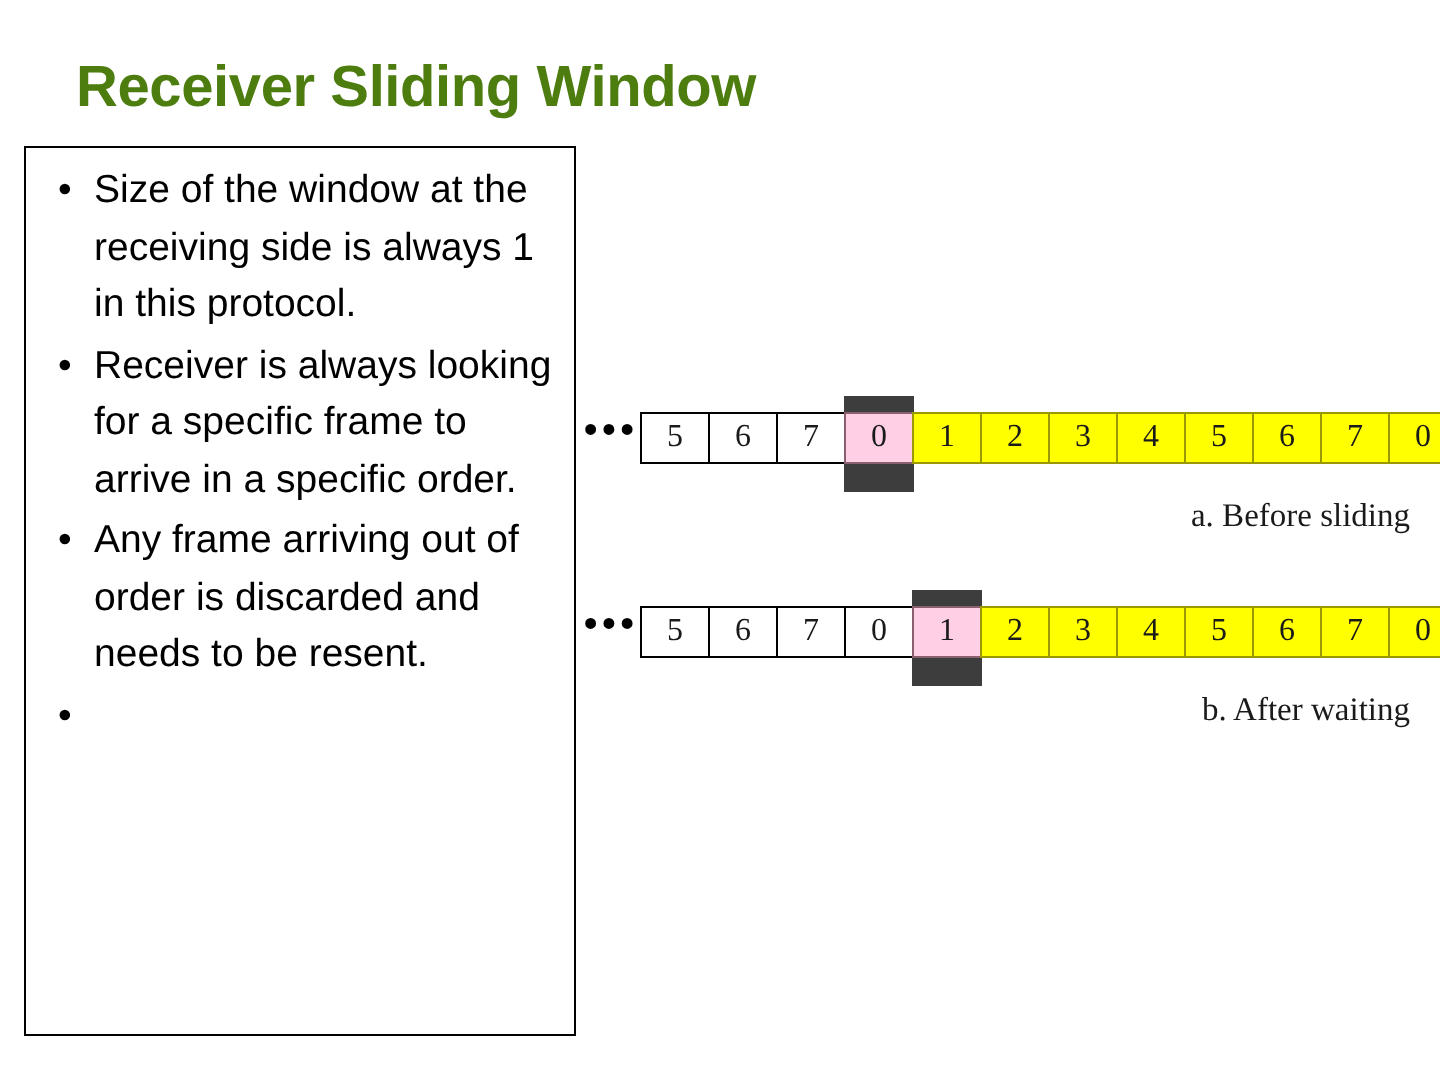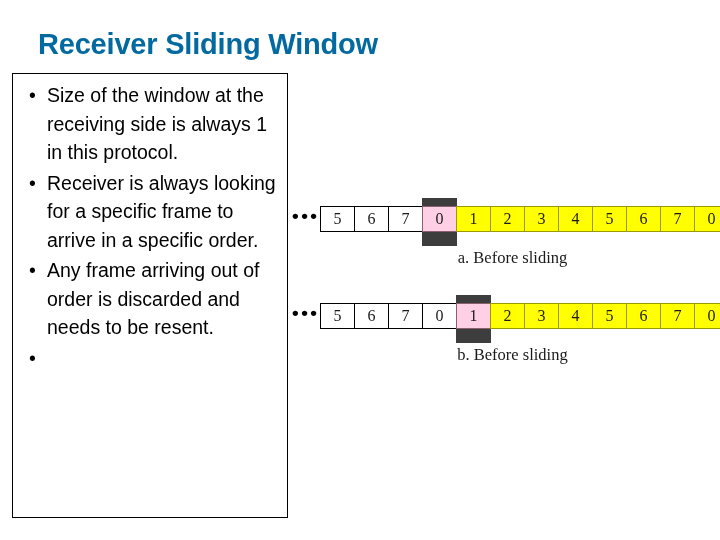--- a/index.html
+++ b/index.html
@@ -17,21 +17,21 @@
   }
 
   
   #slide-title {
     position: absolute;
     left: 38px;
     top: 28px;
     width: 390px;
     font-size: 29px;
     font-weight: bold;
-    color: #0369a1;
+    color: #4d7c0f;
     letter-spacing: -0.2px;
     white-space: nowrap;
   }
 
   
   #bullet-box {
     position: absolute;
     left: 12px;
     top: 73px;
     width: 276px;
@@ -121,21 +121,21 @@
   .cell:first-child { margin-left: 0; }
   .cell.white { background: #ffffff; border-color: #000000; }
   .cell.pink  { background: #ffcfe6; border-color: #8a6070; }
   .cell.yellow{ background: #ffff00; border-color: #9a9a00; }
 
   .caption {
     position: absolute;
     top: 58px;
     left: 30px;
     width: 385px;
-    text-align: center;
+    text-align: right;
     font-family: "Liberation Serif", serif;
     font-size: 16.5px;
     color: #1a1a1a;
   }
 </style>
 </head>
 <body>
 
 <div id="slide">
 
@@ -186,16 +186,16 @@
           <div class="cell yellow">2</div>
           <div class="cell yellow">3</div>
           <div class="cell yellow">4</div>
           <div class="cell yellow">5</div>
           <div class="cell yellow">6</div>
           <div class="cell yellow">7</div>
           <div class="cell yellow">0</div>
         </div>
       <div class="ellipsis ellipsis-right">•••</div>
     </div>
-    <div class="caption">b. Before sliding</div>
+    <div class="caption">b. After waiting</div>
   </div>
 
 </div>
 
 </body></html>

